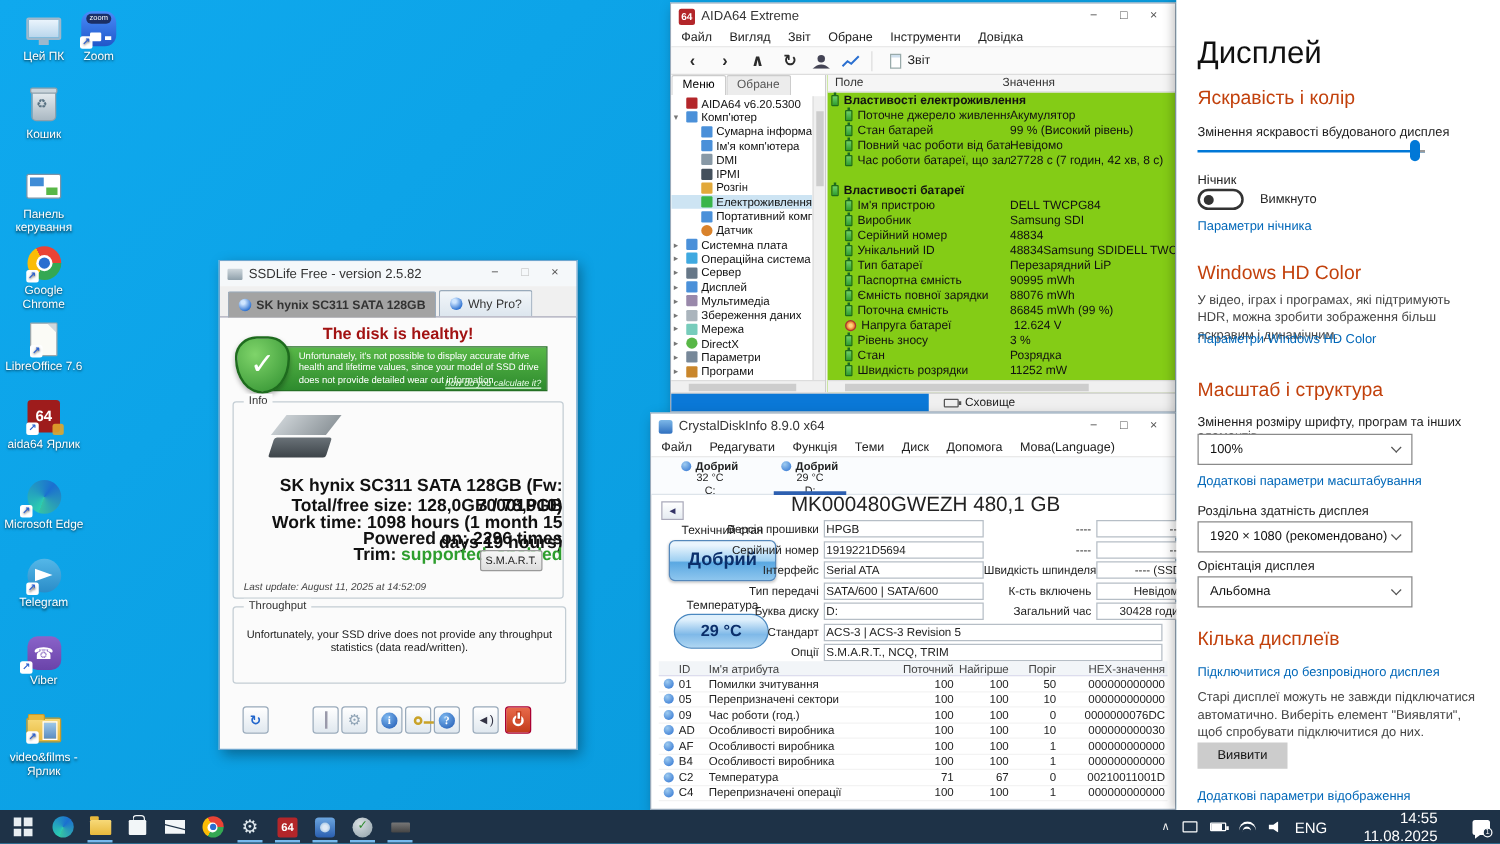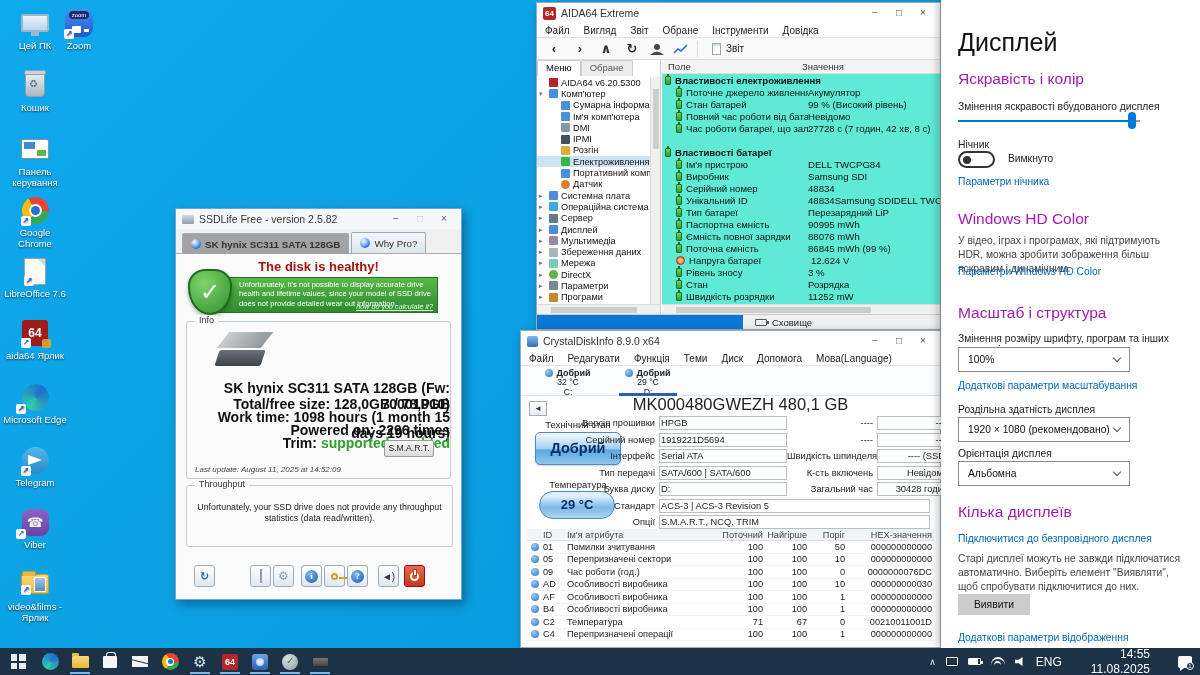--- a/index.html
+++ b/index.html
@@ -65,21 +65,21 @@
   .trow{display:flex;align-items:center;height:11.3px;font-size:9.2px;white-space:nowrap;gap:3px;padding-left:2px;color:#111;}
   .trow.lvl1{padding-left:14px;}
   .trow.sel{background:#cde4f3;}
   .t-arrow{width:7px;font-size:7px;color:#777;flex:none;}
   .t-icon{width:9px;height:9px;border-radius:1px;flex:none;background:#999;}
   .t-label{overflow:hidden;}
   .vscroll{position:absolute;right:0;top:17px;width:10px;bottom:10px;background:#f0f0f0;border-left:1px solid #ddd;}
   .vscroll::before{content:"";position:absolute;left:2px;top:12px;width:6px;height:60px;background:#cdcdcd;}
   .hscroll{position:absolute;height:10px;background:#f0f0f0;border-top:1px solid #ddd;}
   .hscroll::before{content:"";position:absolute;top:2px;left:14px;width:70%;height:6px;background:#cdcdcd;}
-  .right-pane{position:absolute;left:125px;right:0;top:57px;bottom:15px;background:#5eead4;overflow:hidden;}
+  .right-pane{position:absolute;left:125px;right:0;top:57px;bottom:15px;background:#84cc16;overflow:hidden;}
   .col-head{display:flex;height:14px;background:#f5f5f5;border-bottom:1px solid #ddd;font-size:9.5px;color:#333;align-items:center;}
   .col-head span:first-child{width:140px;padding-left:6px;}
   .vrow{display:flex;align-items:center;height:12px;font-size:9.6px;color:#111;}
   .vrow .row-icon{margin:0 4px 0 14px;}
   .vrow.head .row-icon{margin-left:3px;}
   .vrow.head .row-label{font-weight:bold;}
   .vrow .row-label{width:122px;overflow:hidden;white-space:nowrap;flex:none;}
   .vrow.head .row-label{width:200px;}
   .vrow .row-value{overflow:hidden;white-space:nowrap;}
   .vrow.gap{visibility:hidden;}
@@ -167,21 +167,21 @@
   .s-id{width:24px;flex:none;}
   .s-name{width:152px;flex:none;overflow:hidden;white-space:nowrap;}
   .s-num{width:44px;flex:none;text-align:right;}
   .s-thr{width:38px;flex:none;text-align:right;}
   .s-hex{flex:1;text-align:right;padding-right:2px;}
 
   
   #settings{position:absolute;left:941px;top:0;width:259px;height:648px;background:#fff;box-shadow:-3px 0 8px rgba(0,0,0,.25);font-size:10.5px;color:#000;}
   .st-abs{position:absolute;left:17px;right:16px;}
   .h1{font-size:25px;font-weight:400;color:#111;}
-  .h2{font-size:15.5px;font-weight:400;color:#a21caf;}
+  .h2{font-size:15.5px;font-weight:400;color:#c2410c;}
   .st-label{font-size:10.3px;color:#222;}
   .st-par{font-size:10.3px;color:#444;line-height:1.35;}
   .st-link{color:#0067b8;font-size:10.3px;}
   .slider{height:18px;position:relative;}
   .slider .track{position:absolute;left:0;right:0;top:8px;height:2px;background:#0078d7;}
   .slider .track::after{content:"";position:absolute;right:0;width:6px;height:2px;background:#999;}
   .slider .handle{position:absolute;left:170px;top:0;width:8px;height:17px;border-radius:4px;background:#0078d7;}
   .toggle{width:37px;height:17px;border:2px solid #333;border-radius:10px;position:relative;display:inline-block;vertical-align:middle;}
   .toggle::after{content:"";position:absolute;left:3px;top:2.5px;width:8px;height:8px;border-radius:50%;background:#333;}
   .dropdown{width:172px;height:25px;border:1px solid #8a8a8a;display:flex;align-items:center;justify-content:space-between;

